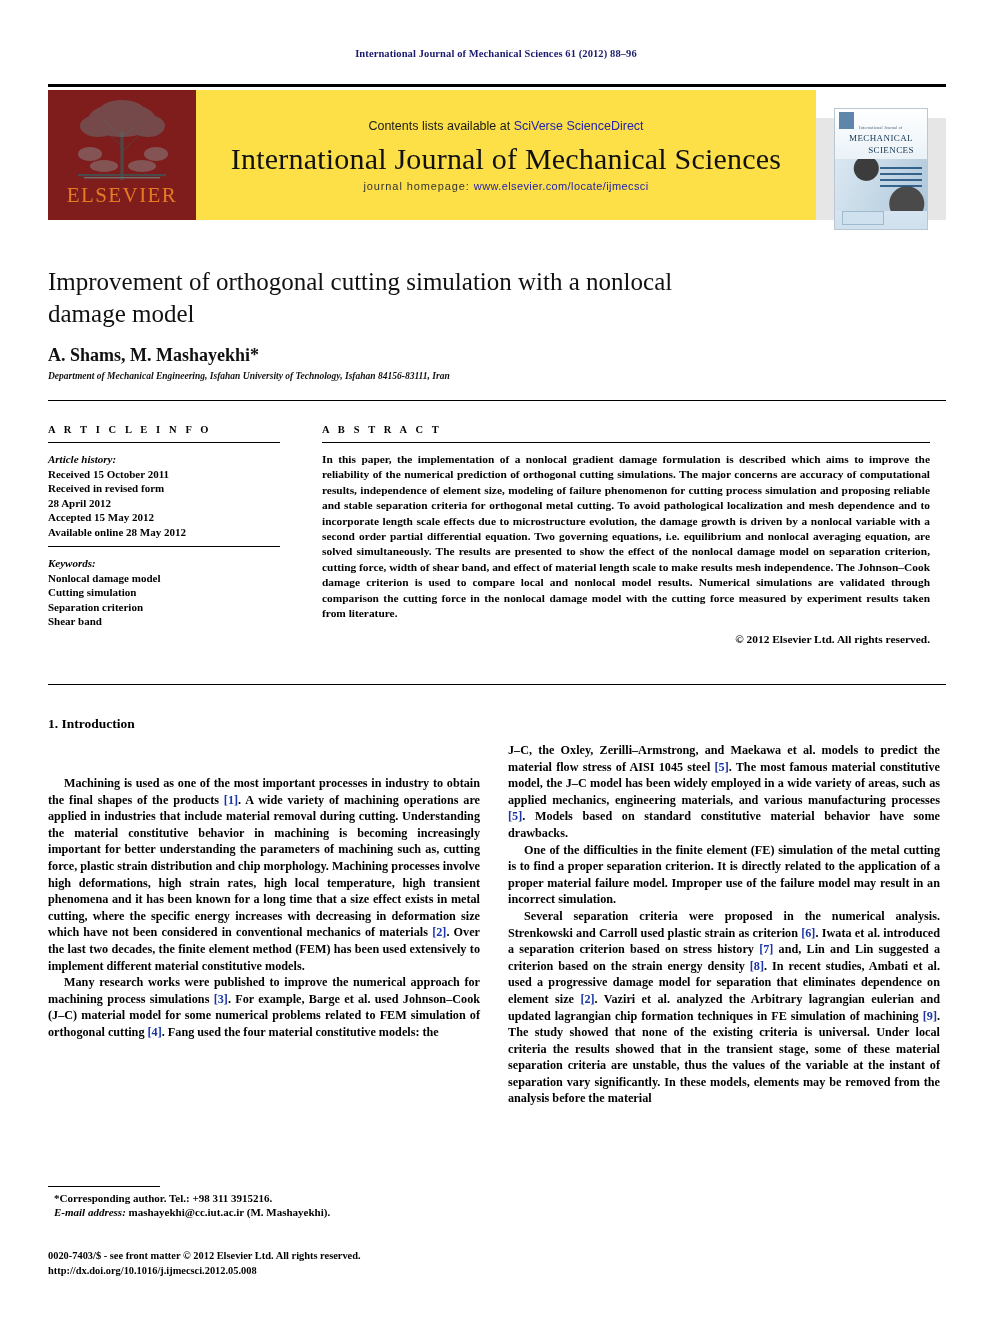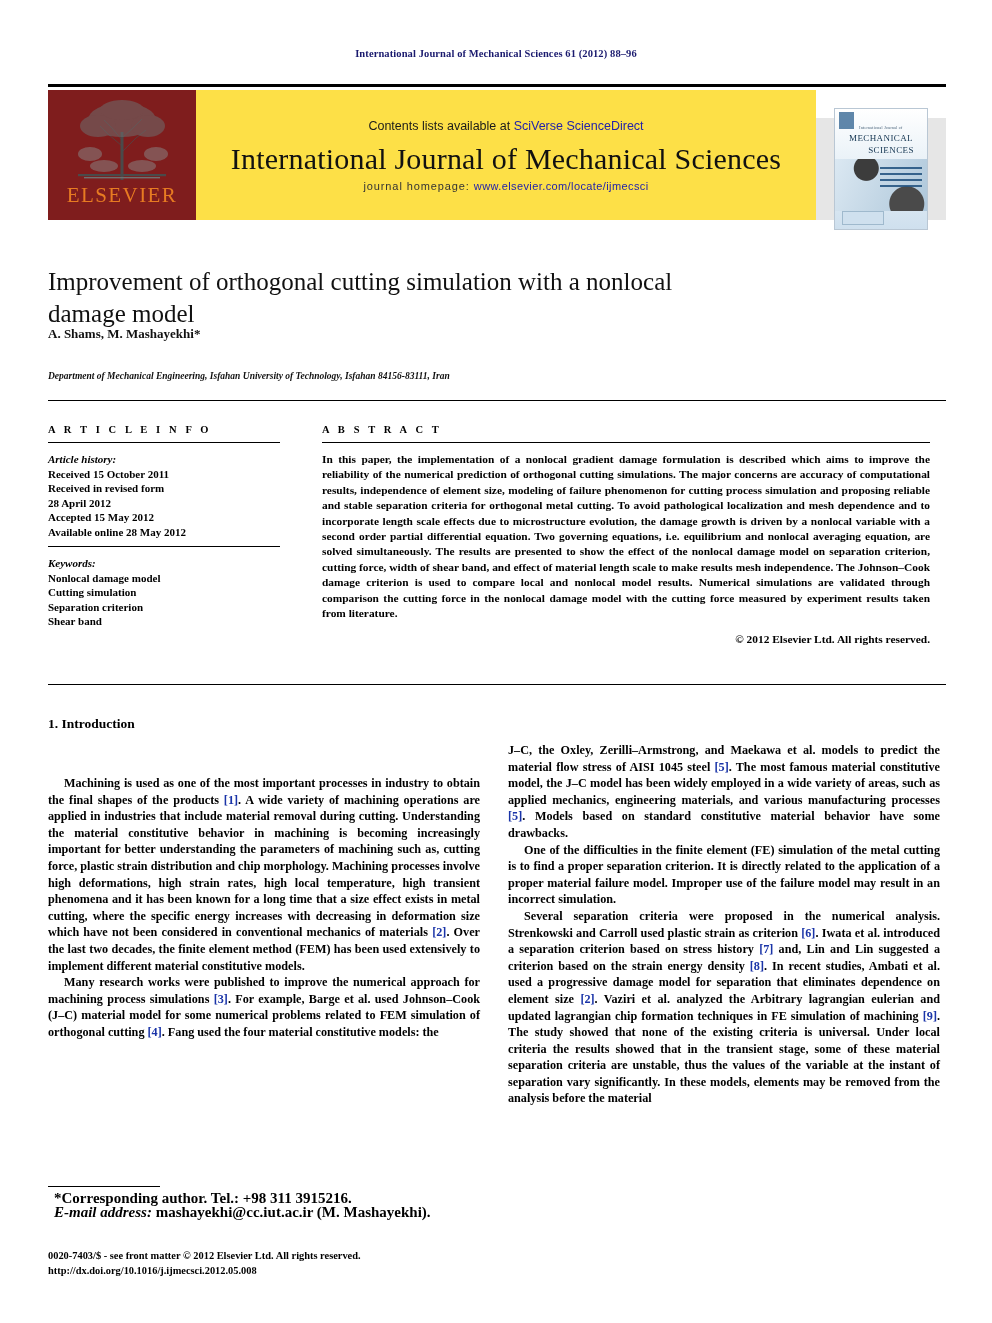--- a/index.html
+++ b/index.html
@@ -198,23 +198,23 @@
   .title {
     position: absolute;
     left: 48px; top: 266px;
     width: 700px;
     font-size: 25px;
     line-height: 32px;
     color: #111;
   }
   .authors {
     position: absolute;
-    left: 48px; top: 326px;
+    left: 48px; top: 345px;
     width: 700px;
-    font-size: 13px;
+    font-size: 18px;
     font-weight: bold;
     color: #111;
   }
   .affiliation {
     position: absolute;
     left: 48px; top: 371px;
     width: 760px;
     font-size: 9.5px;
     font-style: italic;
     font-weight: bold;
@@ -312,21 +312,21 @@
   .footnote-rule {
     position: absolute;
     left: 48px; top: 1186px;
     width: 112px;
     border-top: 1px solid #000;
   }
   .footnote {
     position: absolute;
     left: 54px; top: 1192px;
     width: 420px;
-    font-size: 15px;
+    font-size: 11px;
     line-height: 13.5px;
     font-weight: bold;
   }
   .footnote .ital { font-style: italic; }
   .imprint {
     position: absolute;
     left: 48px; top: 1248px;
     width: 440px;
     font-size: 10.4px;
     line-height: 15px;

